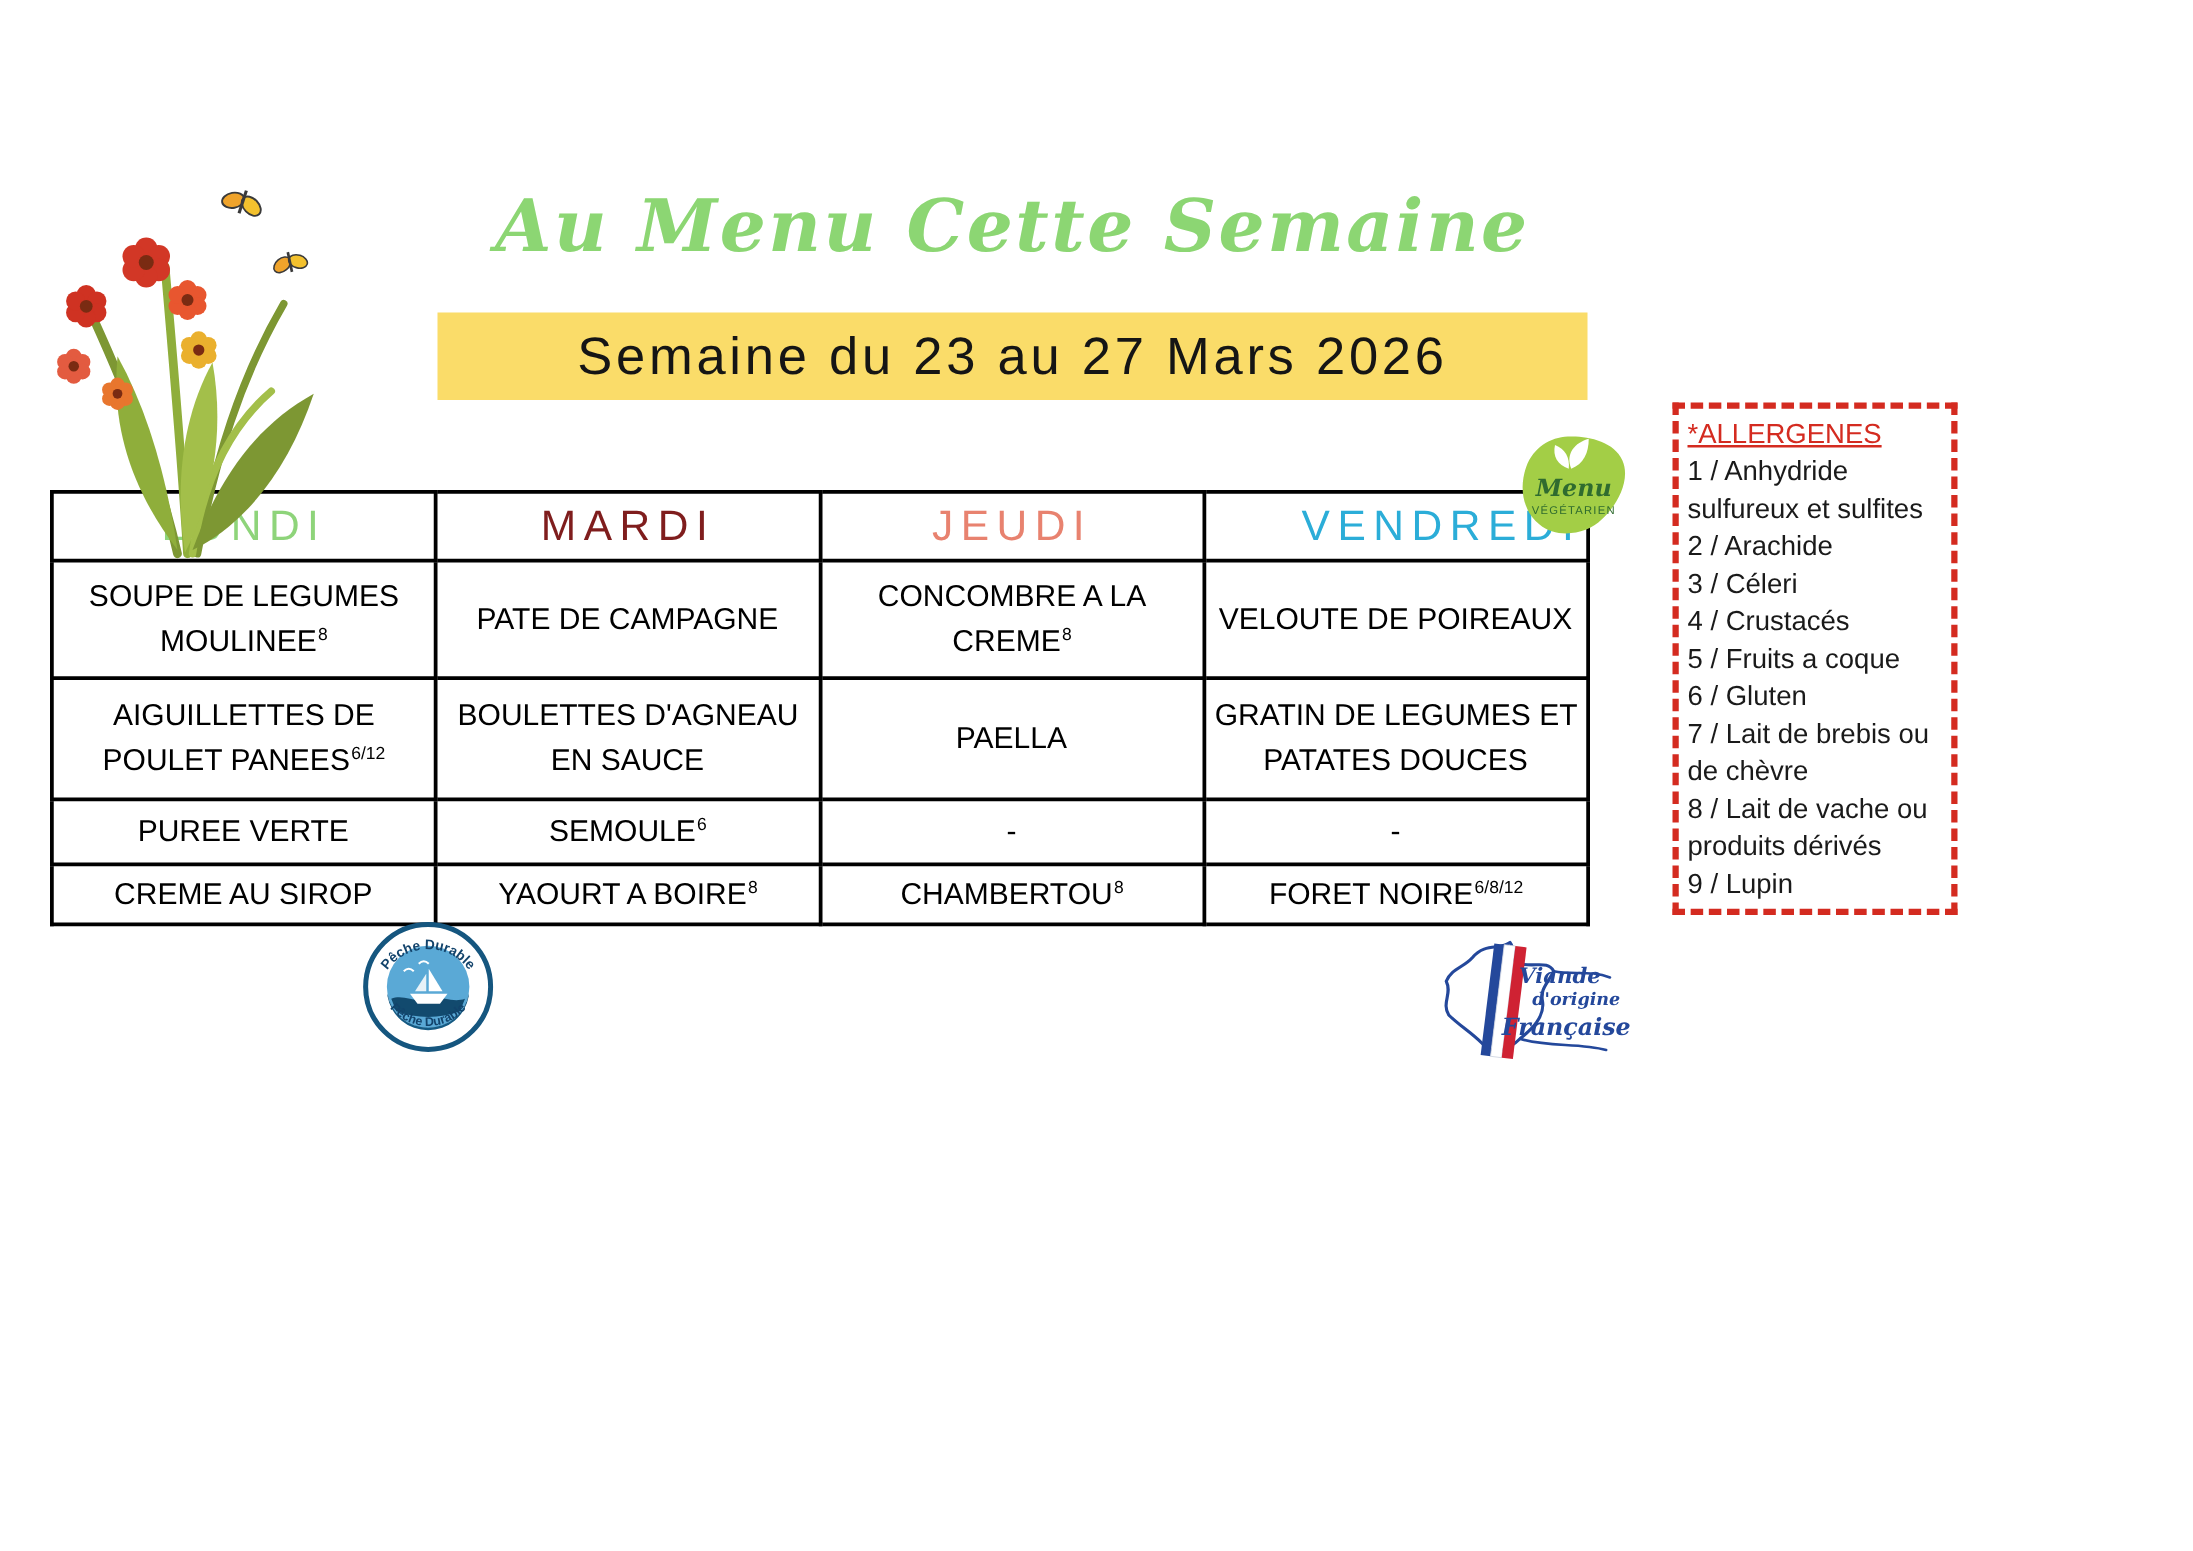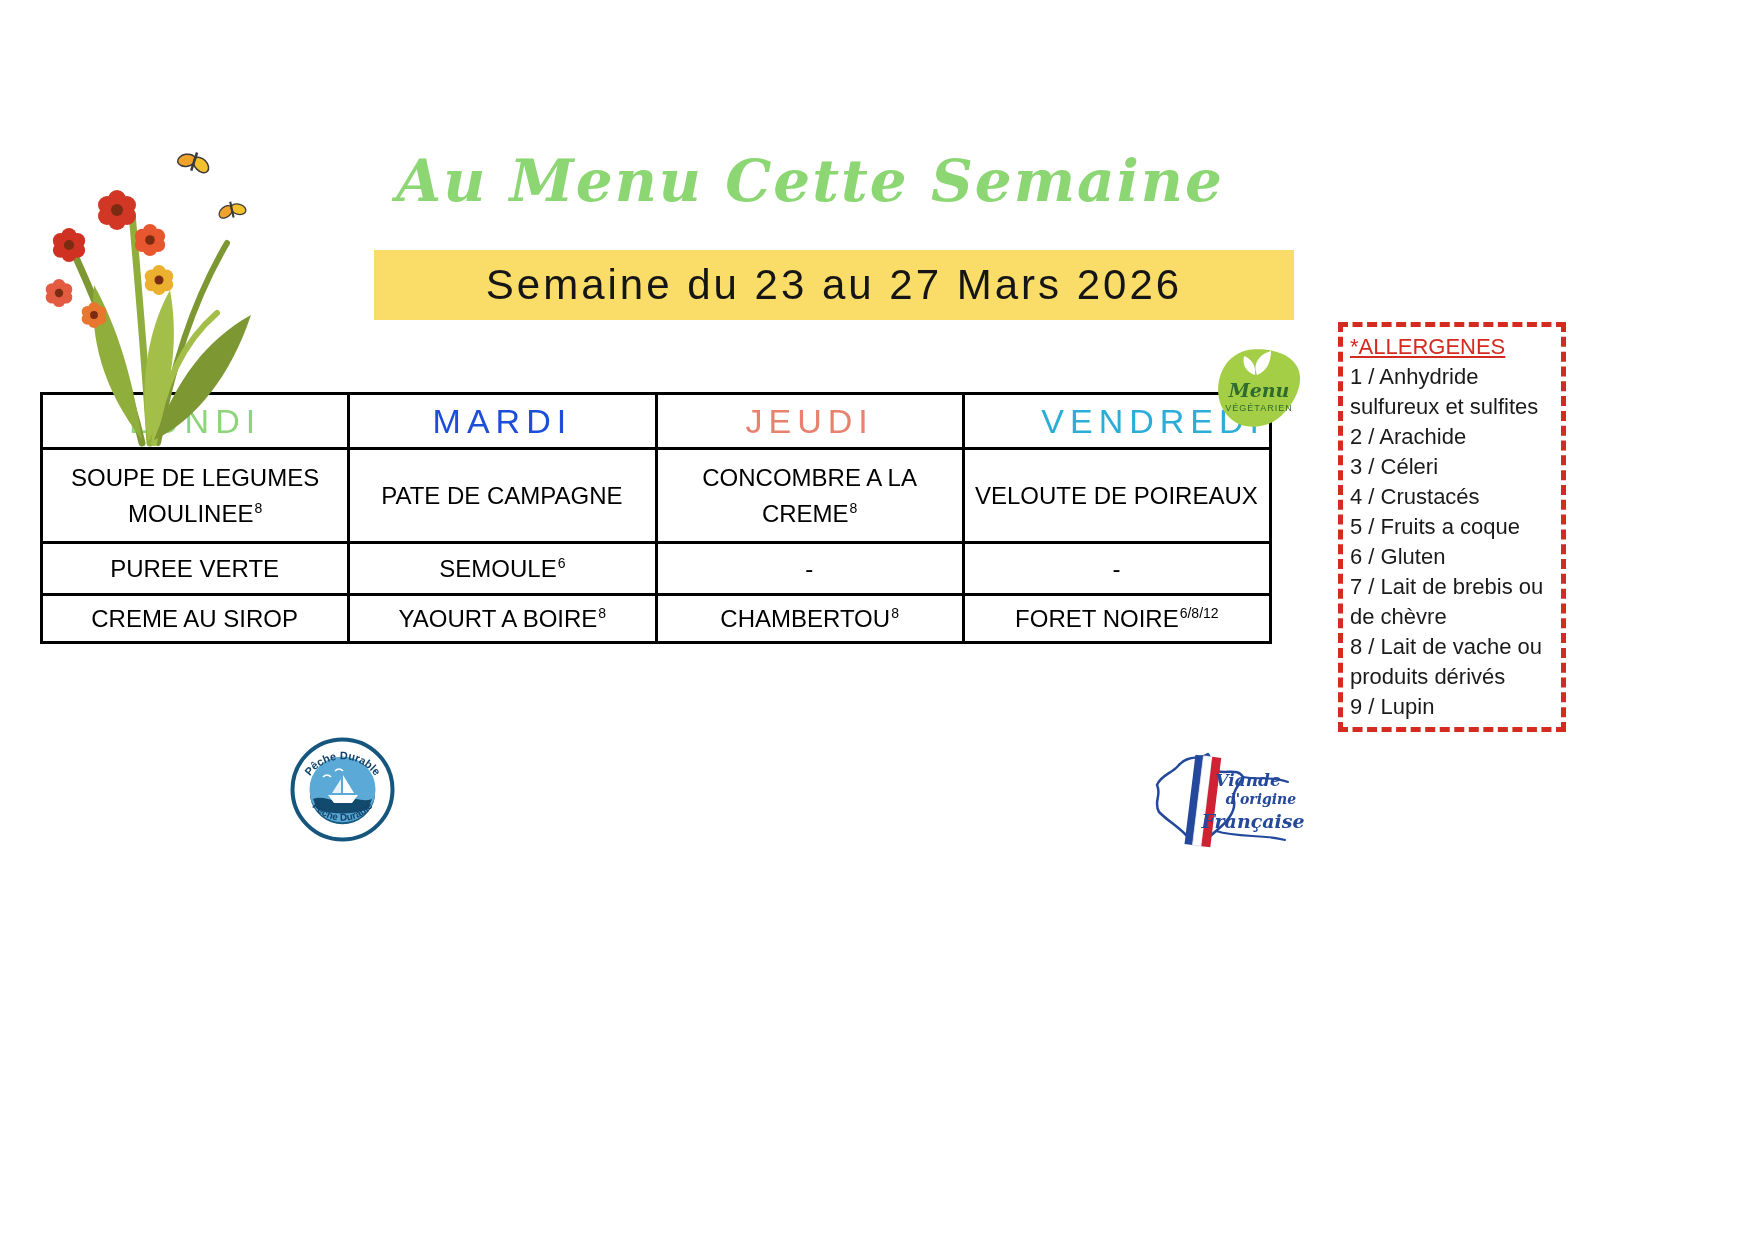--- a/index.html
+++ b/index.html
@@ -10,21 +10,21 @@
   
   .page-title{
     position:absolute;left:350px;top:126px;width:920px;height:110px;
     text-align:center;font-family:"DejaVu Serif",serif;font-style:italic;font-weight:bold;
     font-size:58px;line-height:110px;letter-spacing:2px;white-space:nowrap;
   }
   
   .week-banner{
     position:absolute;left:350px;top:250px;width:920px;height:70px;
     display:flex;align-items:center;justify-content:center;
-    font-size:42px;letter-spacing:3px;color:#151515;margin-left:24px;
+    font-size:42px;letter-spacing:3px;color:#151515;
   }
   
   .menu-table{
     position:absolute;left:40px;top:392px;width:1232px;
     border-collapse:collapse;table-layout:fixed;background:#fff;
   }
   .menu-table th,.menu-table td{
     border:3px solid #000;text-align:center;vertical-align:middle;padding:0 4px;
   }
   .menu-table th{
@@ -95,31 +95,37 @@
 <div class="page-title" style="color: rgb(140, 214, 115);">Au Menu Cette Semaine</div>
 
 <div class="week-banner" style="background: rgb(250, 220, 105);">
   <span>Semaine du 23 au 27 Mars 2026</span>
 </div>
 
 <table class="menu-table">
   <thead>
     <tr>
       <th class="day" style="color: rgb(142, 212, 122);"><span>LUNDI</span></th>
-      <th class="day" style="color: #1d4ed8;"><span>MARDI</span></th>
+      <th class="day" style="color: #7f1d1d;"><span>MARDI</span></th>
       <th class="day" style="color: rgb(232, 130, 111);"><span>JEUDI</span></th>
       <th class="day" style="color: rgb(43, 173, 216); text-align: right;"><span>VENDREDI</span></th>
     </tr>
   </thead>
   <tbody>
     <tr class="r0">
       <td><span>SOUPE DE LEGUMES MOULINEE</span><sup>8</sup></td>
       <td><span>PATE DE CAMPAGNE</span><sup></sup></td>
       <td><span>CONCOMBRE A LA CREME</span><sup>8</sup></td>
       <td><span>VELOUTE DE POIREAUX</span><sup></sup></td>
+    </tr>
+    <tr class="r1">
+      <td><span>AIGUILLETTES DE POULET PANEES</span><sup>6/12</sup></td>
+      <td><span>BOULETTES D'AGNEAU EN SAUCE</span><sup></sup></td>
+      <td><span>PAELLA</span><sup></sup></td>
+      <td><span>GRATIN DE LEGUMES ET PATATES DOUCES</span><sup></sup></td>
     </tr>
     <tr class="r2">
       <td><span>PUREE VERTE</span><sup></sup></td>
       <td><span>SEMOULE</span><sup>6</sup></td>
       <td><span>-</span><sup></sup></td>
       <td><span>-</span><sup></sup></td>
     </tr>
     <tr class="r3">
       <td><span>CREME AU SIROP</span><sup></sup></td>
       <td><span>YAOURT A BOIRE</span><sup>8</sup></td>

